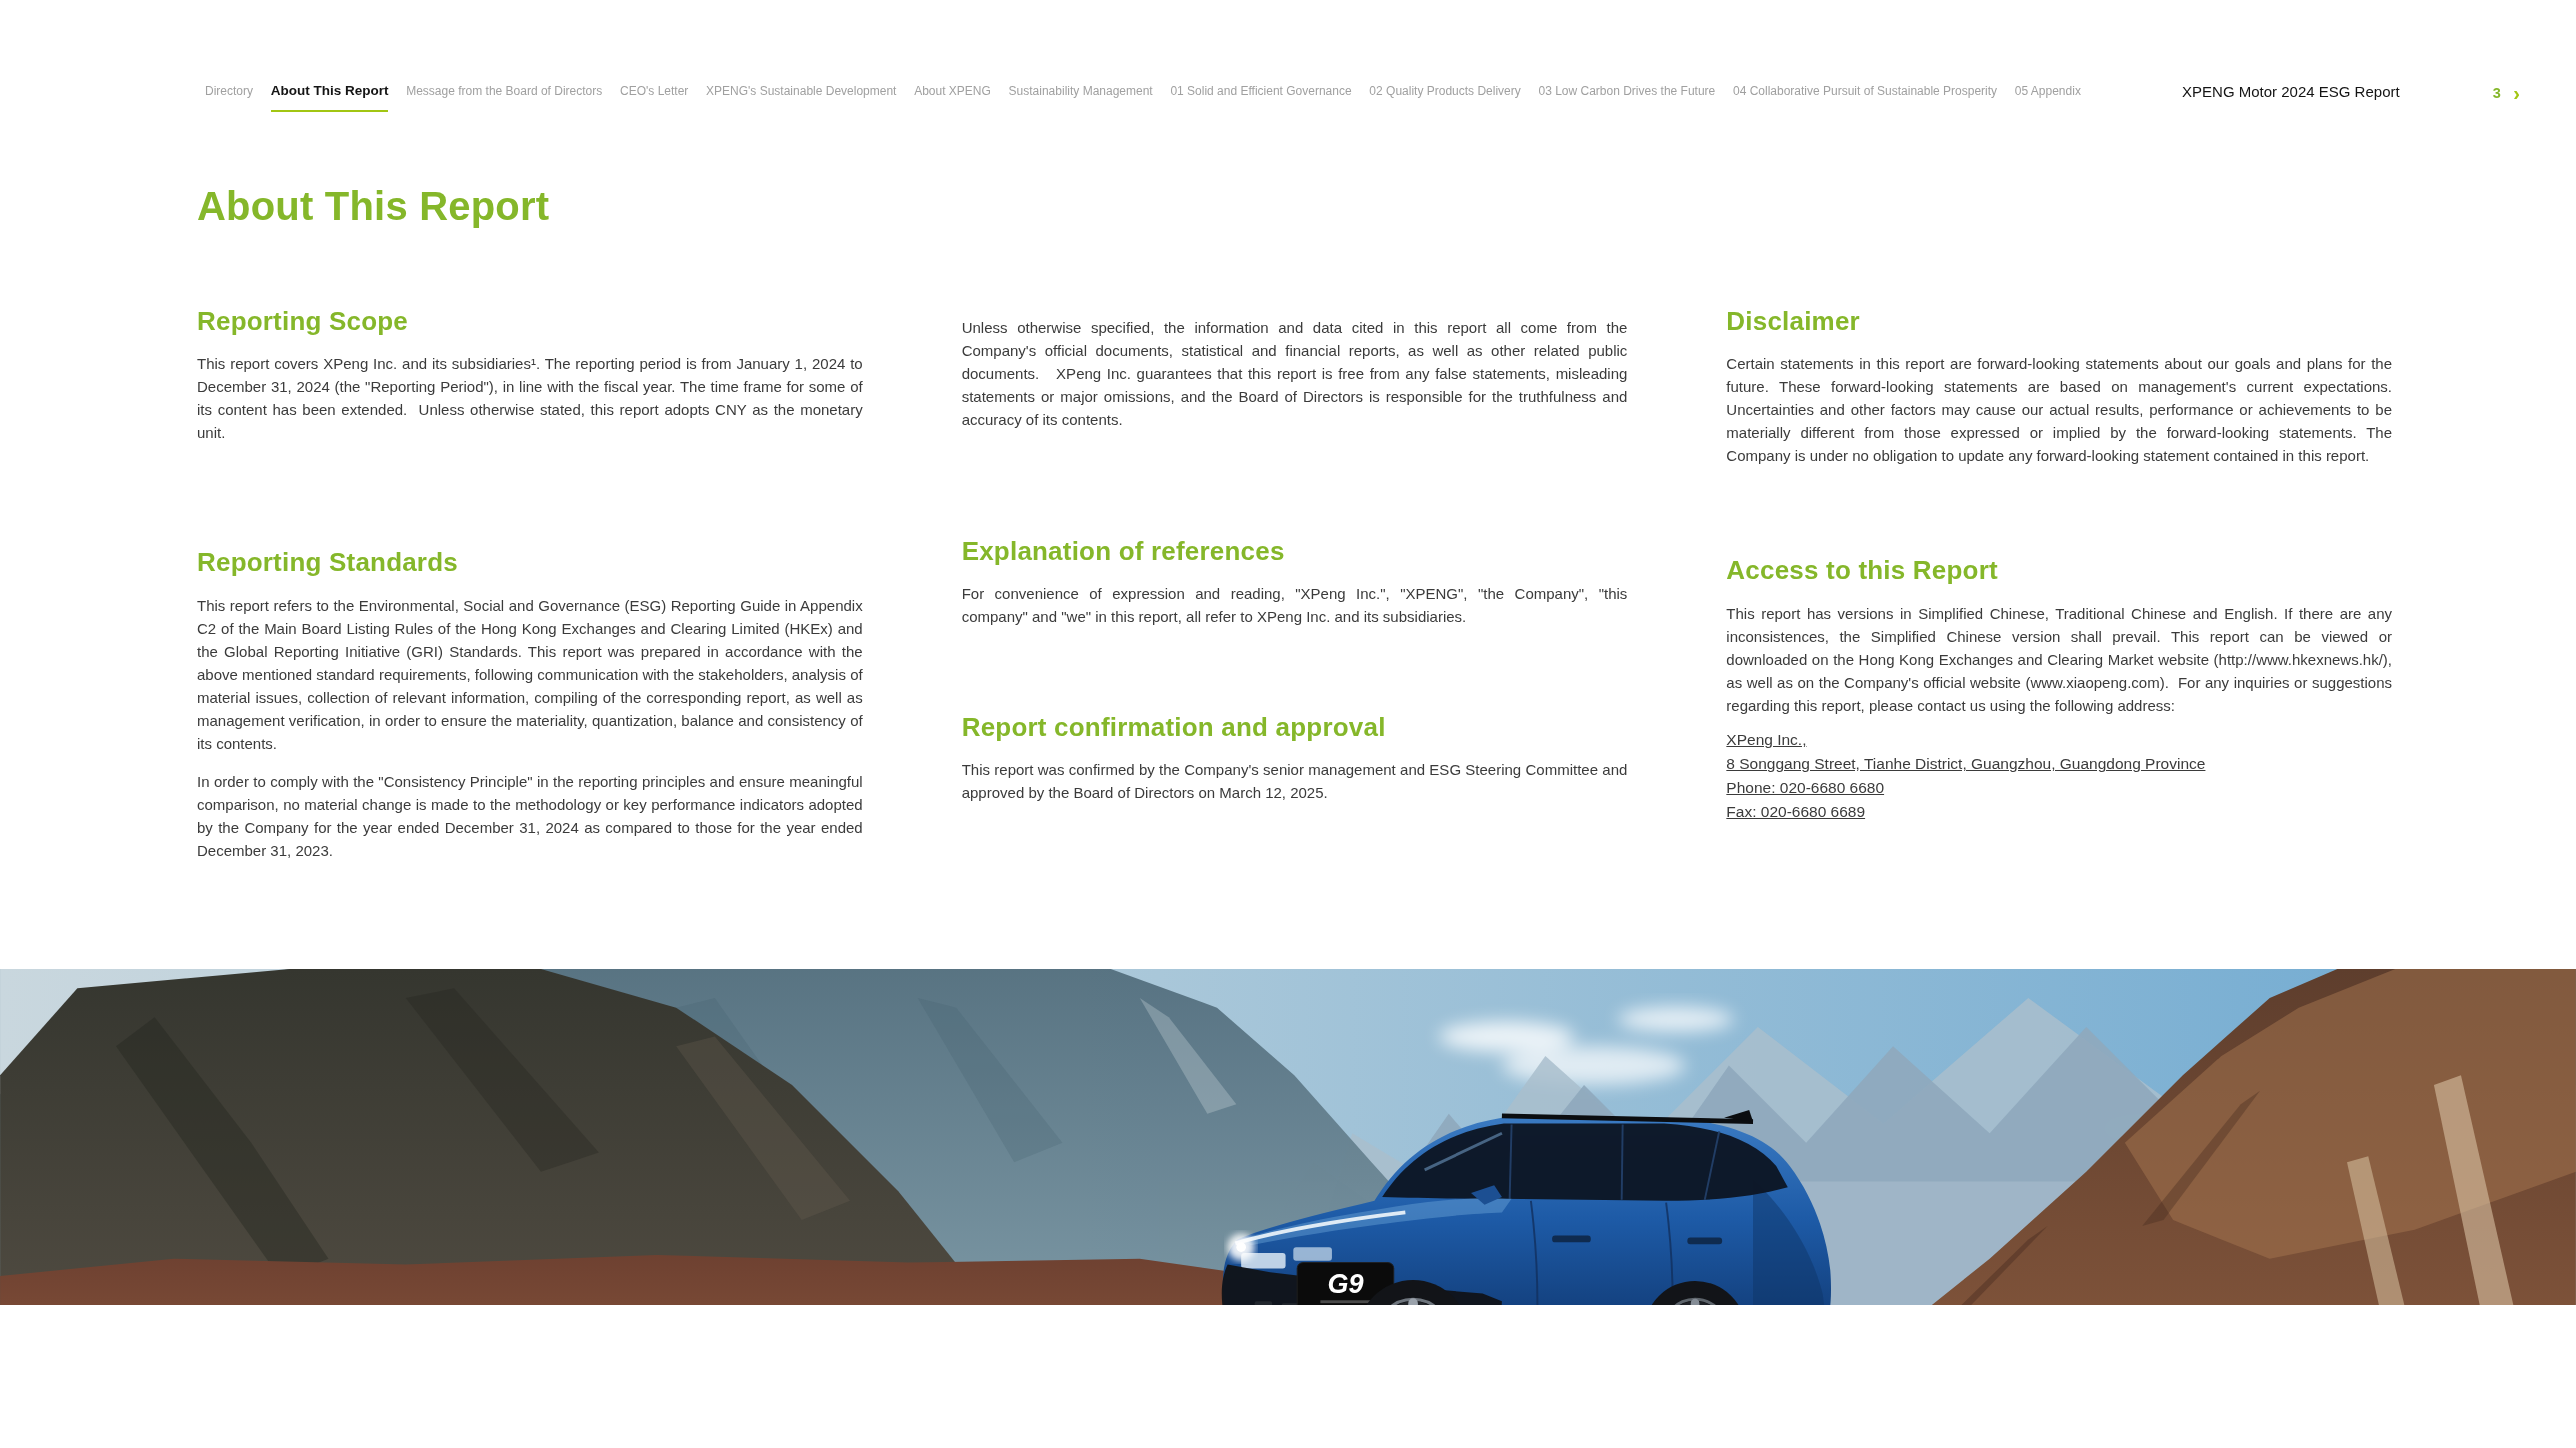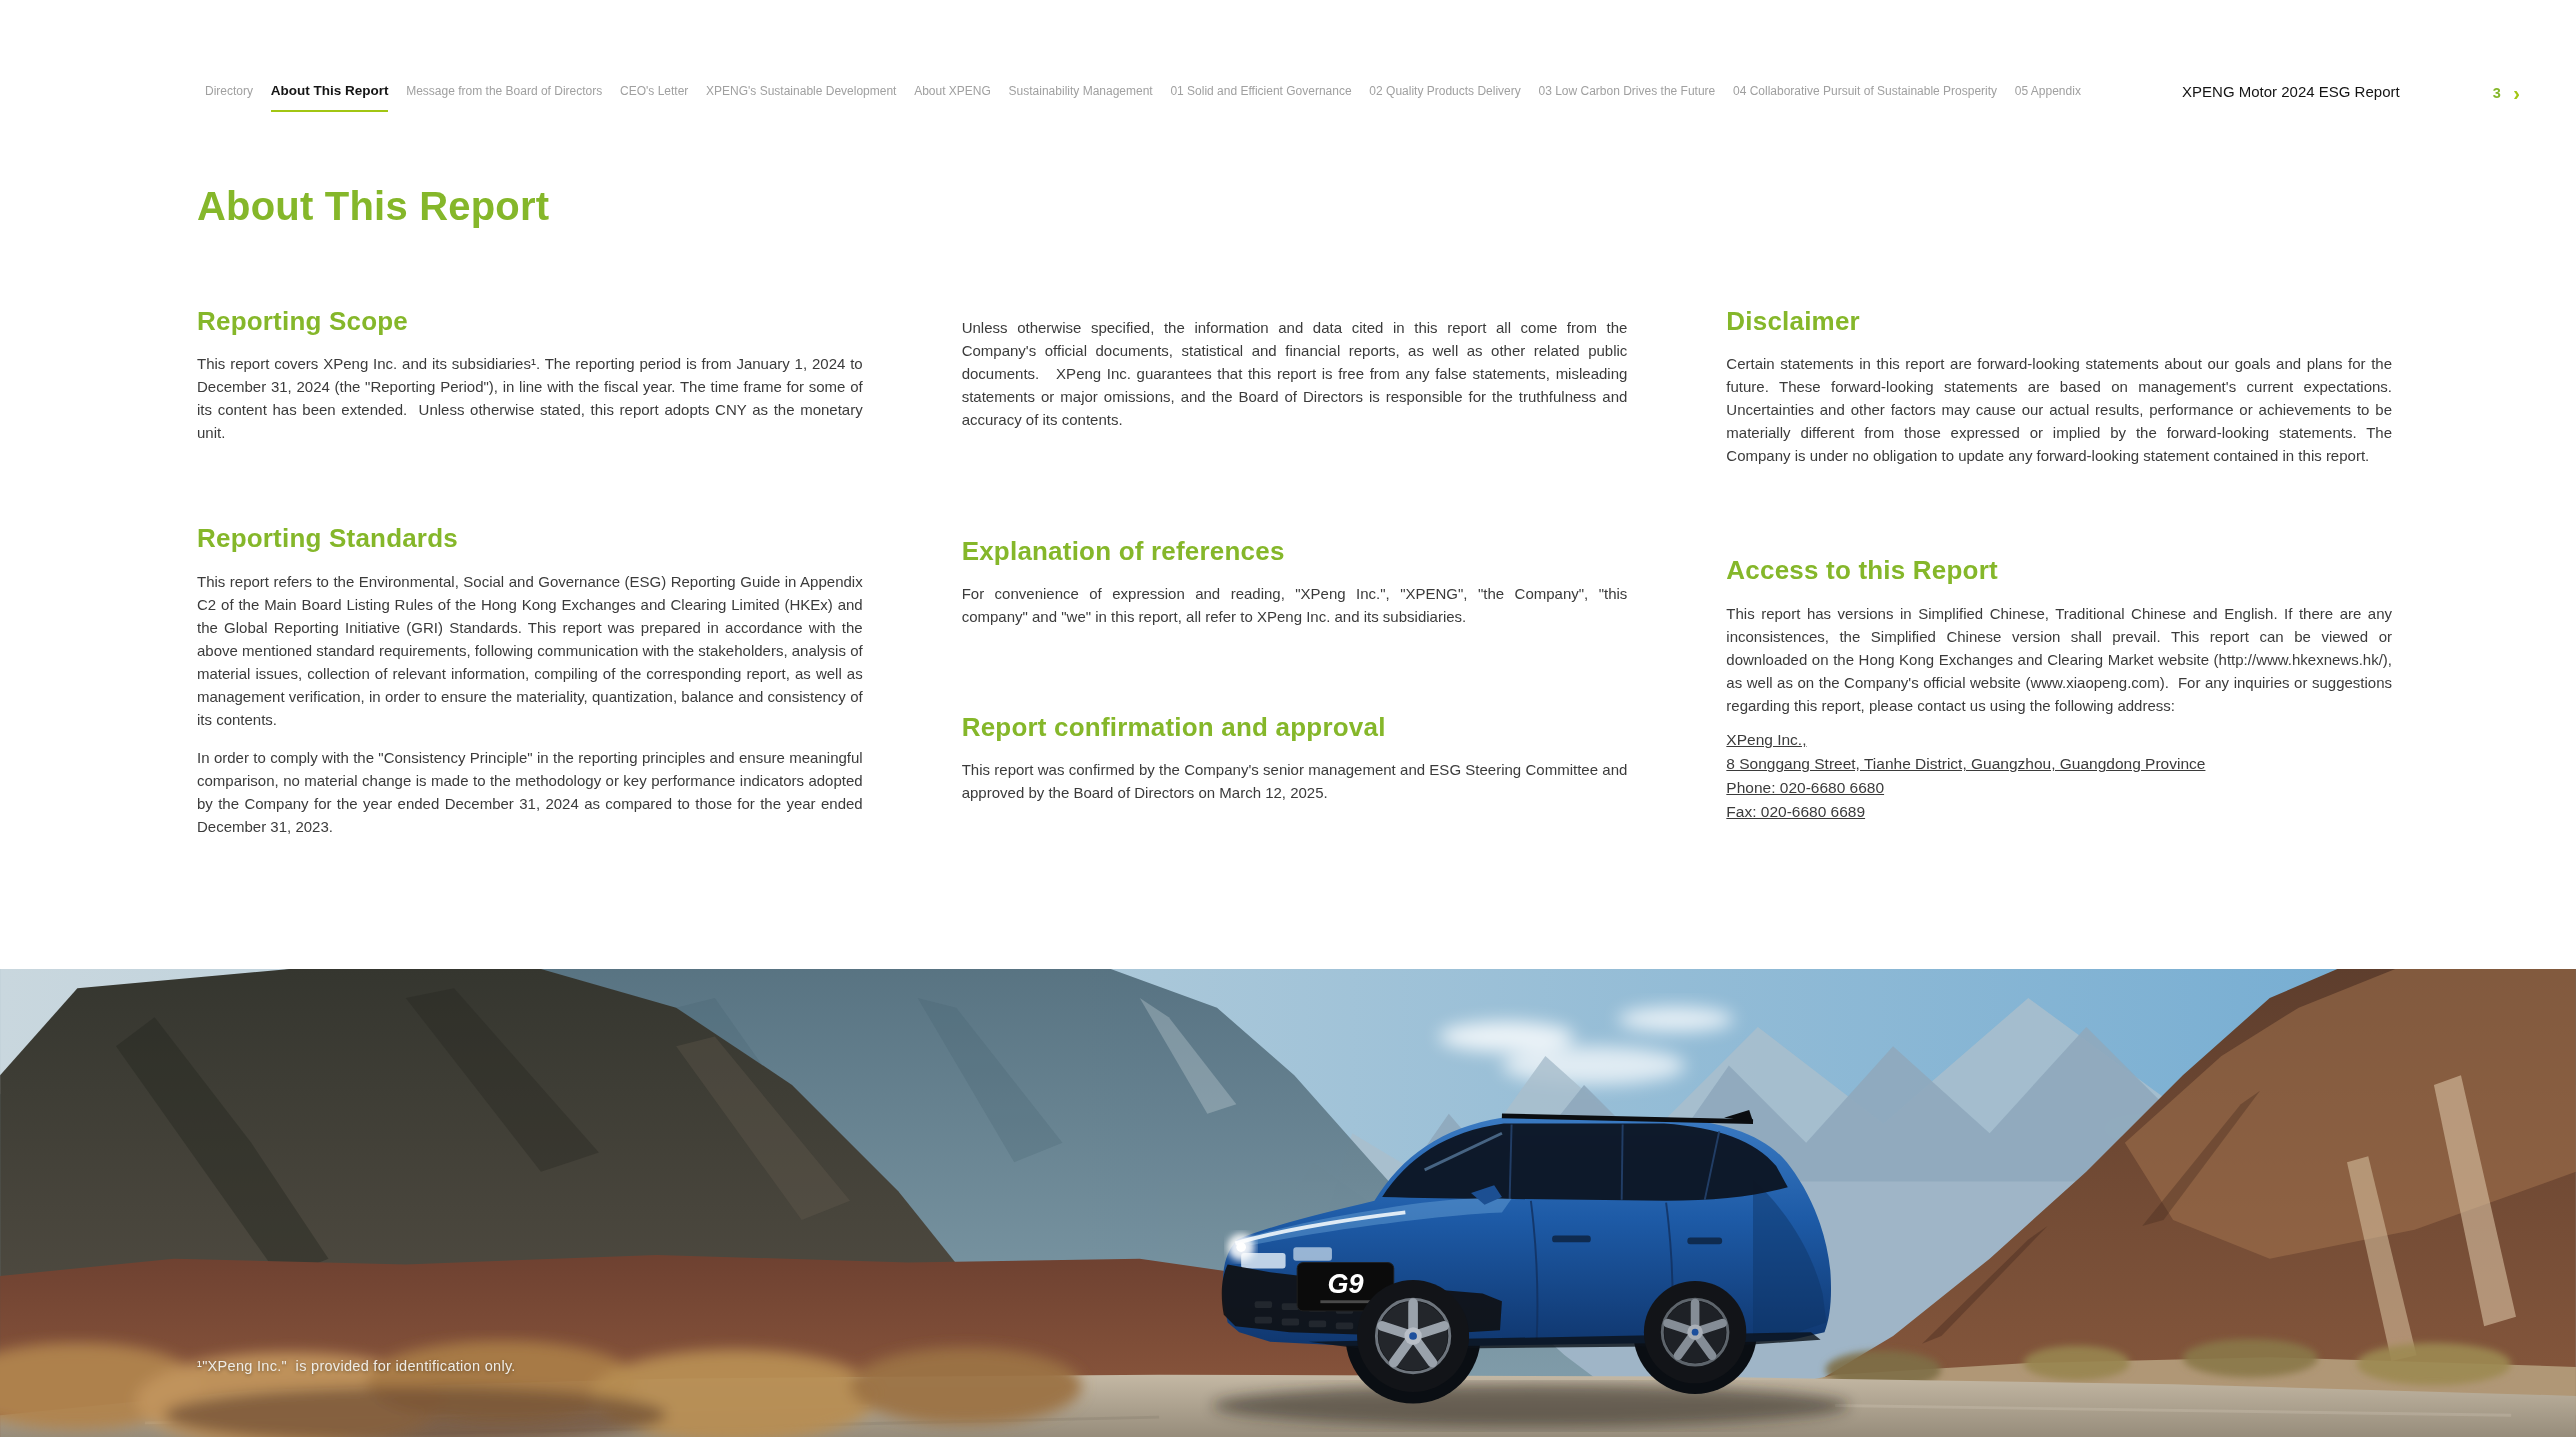--- a/index.html
+++ b/index.html
@@ -27,21 +27,21 @@
                 color:#85b72a; letter-spacing:0.2px; }
   .content { position:absolute; top:307px; left:197px; right:184px; display:flex; gap:99px; }
   .col { flex:1; min-width:0; }
   .sec-h { font-size:26px; font-weight:600; color:#85b72a; line-height:1.15;
            margin-bottom:15.5px; letter-spacing:0.2px; }
   .body-p { font-size:15px; line-height:23px; text-align:justify; color:#3b3b3b; margin-top:8.7px; }
   .contact { margin-top:11.6px; }
   .contact p { font-size:15.5px; line-height:24px; color:#3b3b3b;text-decoration:underline; }
 
   
-  .photo { position:absolute; top:969px; left:0; width:2576px; height:468px;
+  .photo { position:absolute; top:969px; left:0; width:2576px; height:336px;
            overflow:hidden; background:#9db4c0; }
   .photo svg { display:block; width:2576px; height:480px; }
   .photo-footnote { position:absolute; left:197px; top:389px; font-size:14.5px; color:#efece6;
                     letter-spacing:0.3px; text-shadow:0 1px 3.9px rgba(0,0,0,.4); }
 </style>
 </head>
 <body>
 
 <header class="nav">
   <nav class="nav-items">
@@ -67,21 +67,21 @@
 
 <h1 class="page-title">About This Report</h1>
 
 <main class="content">
 
   <div class="col">
     <section>
       <h2 class="sec-h">Reporting Scope</h2>
       <p class="body-p">This report covers XPeng Inc. and its subsidiaries¹. The reporting period is from January 1, 2024 to December 31, 2024 (the "Reporting Period"), in line with the fiscal year. The time frame for some of its content has been extended.&nbsp; Unless otherwise stated, this report adopts CNY as the monetary unit.</p>
     </section>
-    <section style="margin-top:80px;">
+    <section style="margin-top:104px;">
       <h2 class="sec-h">Reporting Standards</h2>
       <p class="body-p">This report refers to the Environmental, Social and Governance (ESG) Reporting Guide in Appendix C2 of the Main Board Listing Rules of the Hong Kong Exchanges and Clearing Limited (HKEx) and the Global Reporting Initiative (GRI) Standards. This report was prepared in accordance with the above mentioned standard requirements, following communication with the stakeholders, analysis of material issues, collection of relevant information, compiling of the corresponding report, as well as management verification, in order to ensure the materiality, quantization, balance and consistency of its contents.</p>
       <p class="body-p" style="margin-top:15.5px;">In order to comply with the "Consistency Principle" in the reporting principles and ensure meaningful comparison, no material change is made to the methodology or key performance indicators adopted by the Company for the year ended December 31, 2024 as compared to those for the year ended December 31, 2023.</p>
     </section>
   </div>
 
   <div class="col">
     <section>
       <p class="body-p">Unless otherwise specified, the information and data cited in this report all come from the Company's official documents, statistical and financial reports, as well as other related public documents.&nbsp;&nbsp; XPeng Inc. guarantees that this report is free from any false statements, misleading statements or major omissions, and the Board of Directors is responsible for the truthfulness and accuracy of its contents.</p>
     </section>

